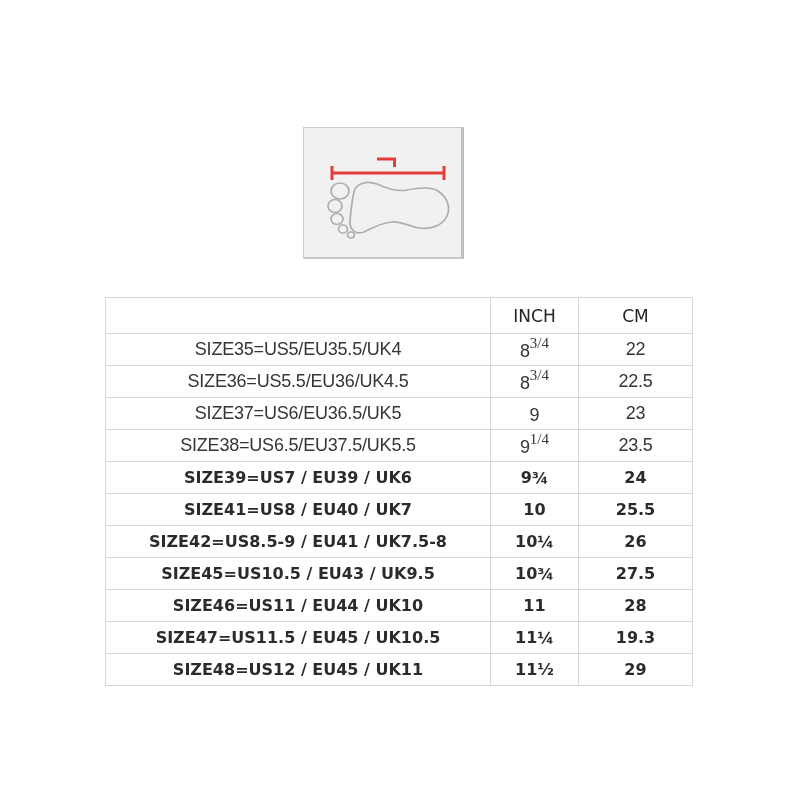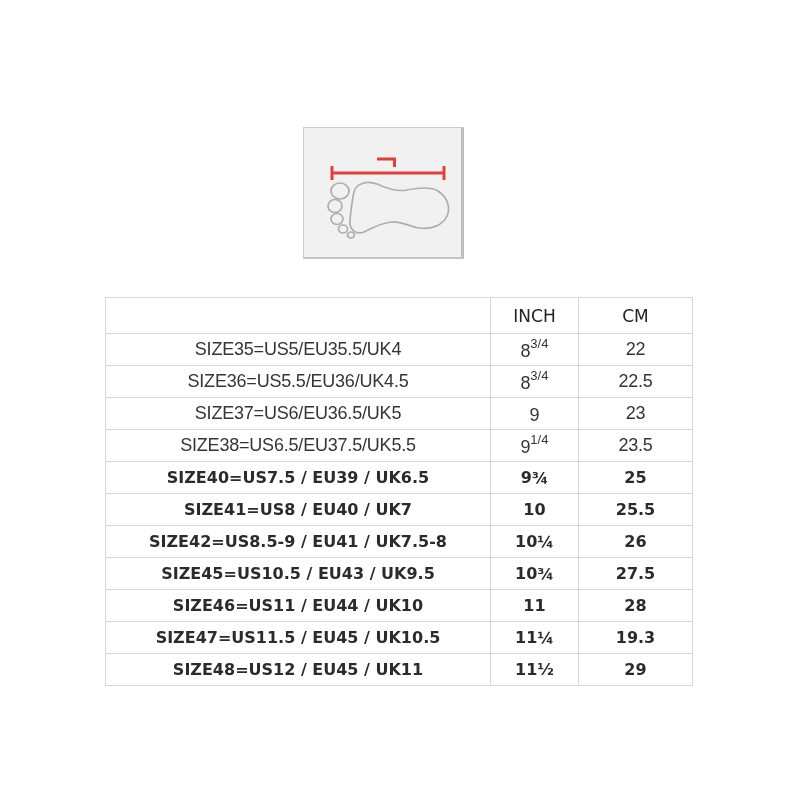--- a/index.html
+++ b/index.html
@@ -66,24 +66,25 @@
   tr.row-light .size-cell,
   tr.row-light .inch-cell,
   tr.row-light .cm-cell {
     font-family: "Liberation Sans", sans-serif;
     font-weight: 400;
     font-size: 18px;
     color: #353535;
     letter-spacing: -0.2px;
   }
   tr.row-light .inch-cell sup {
-    font-size: 13px;
+    font-size: 15px;
     position: relative;
     top: -2px;
     letter-spacing: 0;
+    font-family: Liberation Serif, serif;
   }
   tr.row-bold .size-cell,
   tr.row-bold .inch-cell,
   tr.row-bold .cm-cell {
     font-family: "DejaVu Sans", sans-serif;
     font-weight: 700;
     font-size: 16px;
     color: #2b2b2b;
   }
 </style>
@@ -147,23 +148,23 @@
     <td class="size-cell">SIZE37=US6/EU36.5/UK5</td>
     <td class="inch-cell"><span>9</span><sup></sup></td>
     <td class="cm-cell">23</td>
   </tr>
       <tr class="row-light">
     <td class="size-cell">SIZE38=US6.5/EU37.5/UK5.5</td>
     <td class="inch-cell"><span>9</span><sup>1/4</sup></td>
     <td class="cm-cell">23.5</td>
   </tr>
       <tr class="row-bold">
-    <td class="size-cell">SIZE40=US7.5 / EU39 / UK6.5</td>
+    <td class="size-cell">SIZE39=US7 / EU39 / UK6</td>
     <td class="inch-cell"><span>9¾</span></td>
-    <td class="cm-cell">25</td>
+    <td class="cm-cell">24</td>
   </tr>
       <tr class="row-bold">
     <td class="size-cell">SIZE41=US8 / EU40 / UK7</td>
     <td class="inch-cell"><span>10</span></td>
     <td class="cm-cell">25.5</td>
   </tr>
       <tr class="row-bold">
     <td class="size-cell">SIZE42=US8.5-9 / EU41 / UK7.5-8</td>
     <td class="inch-cell"><span>10¼</span></td>
     <td class="cm-cell">26</td>

